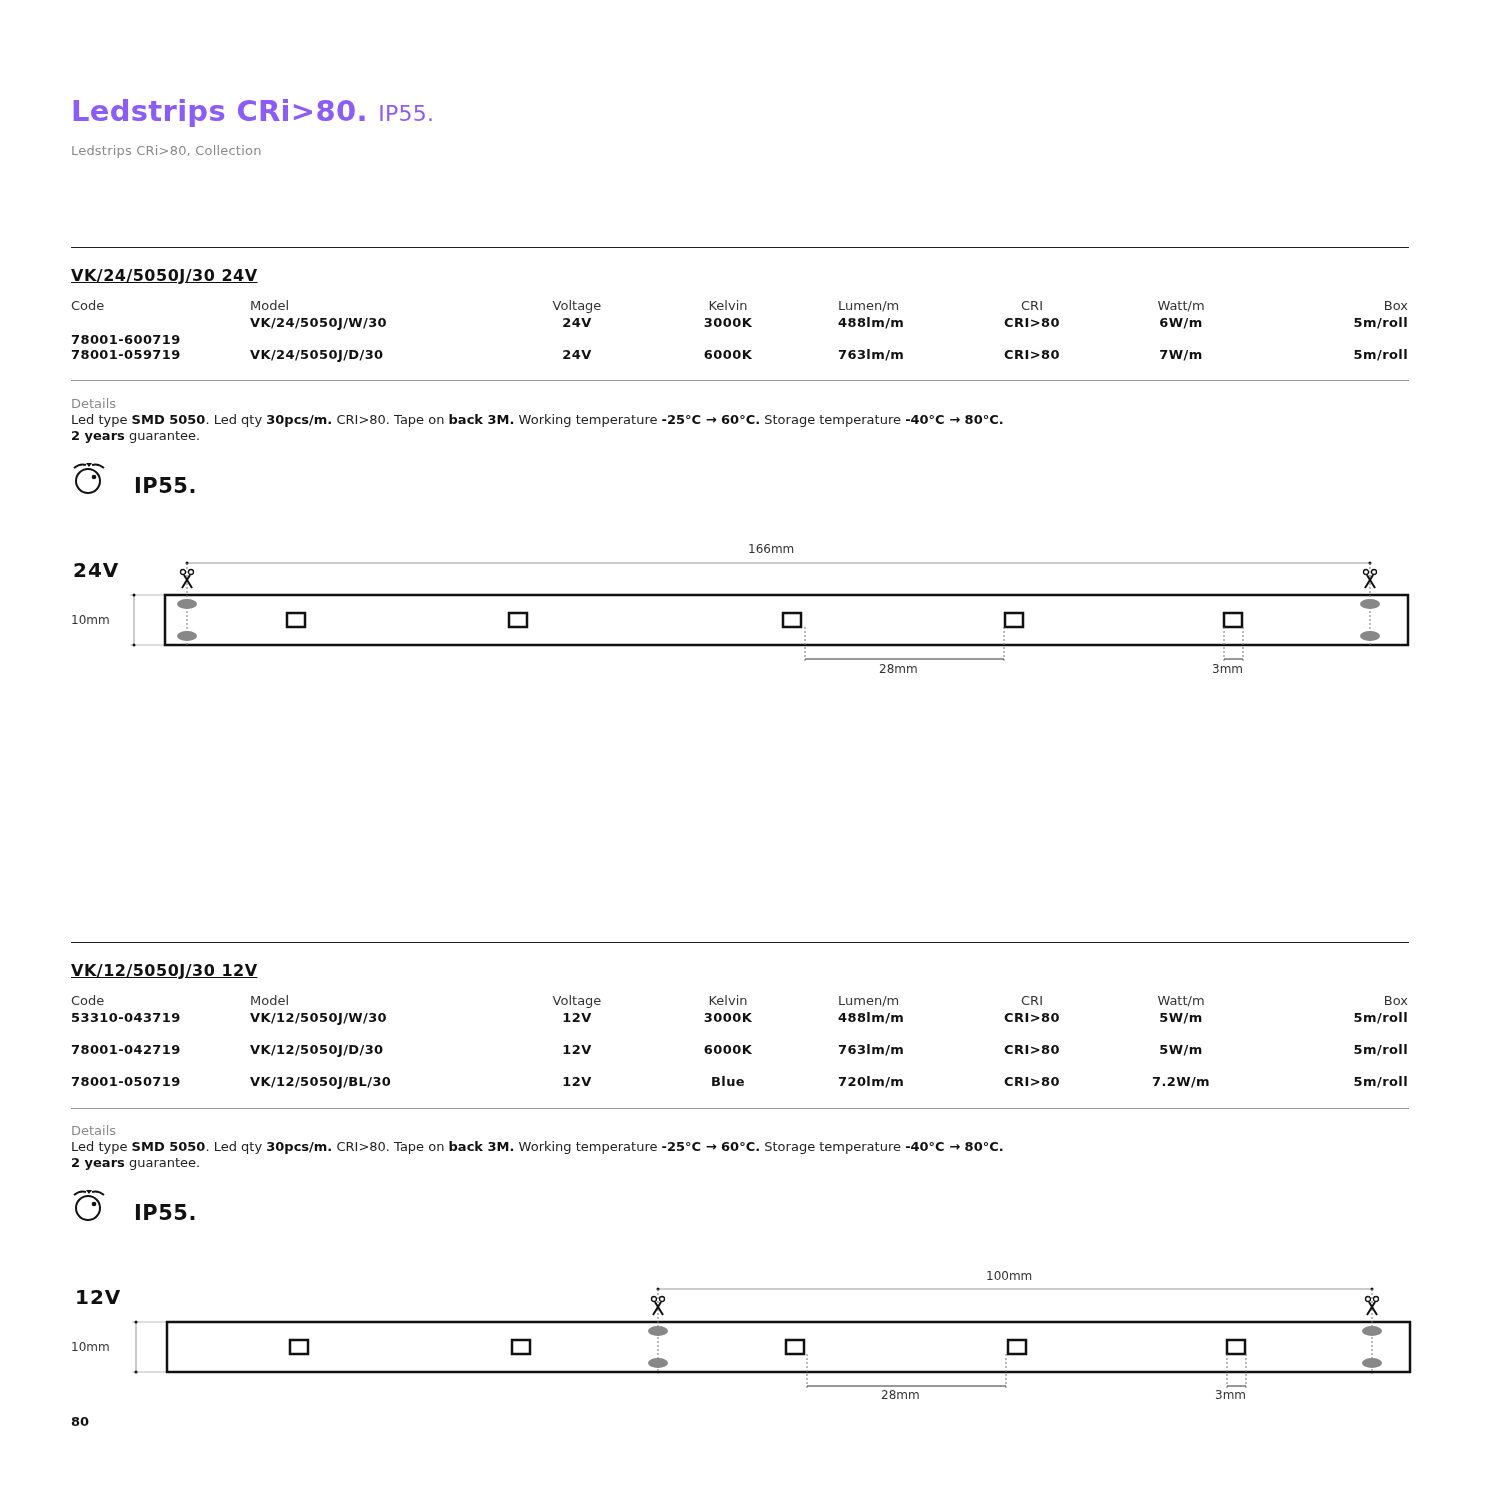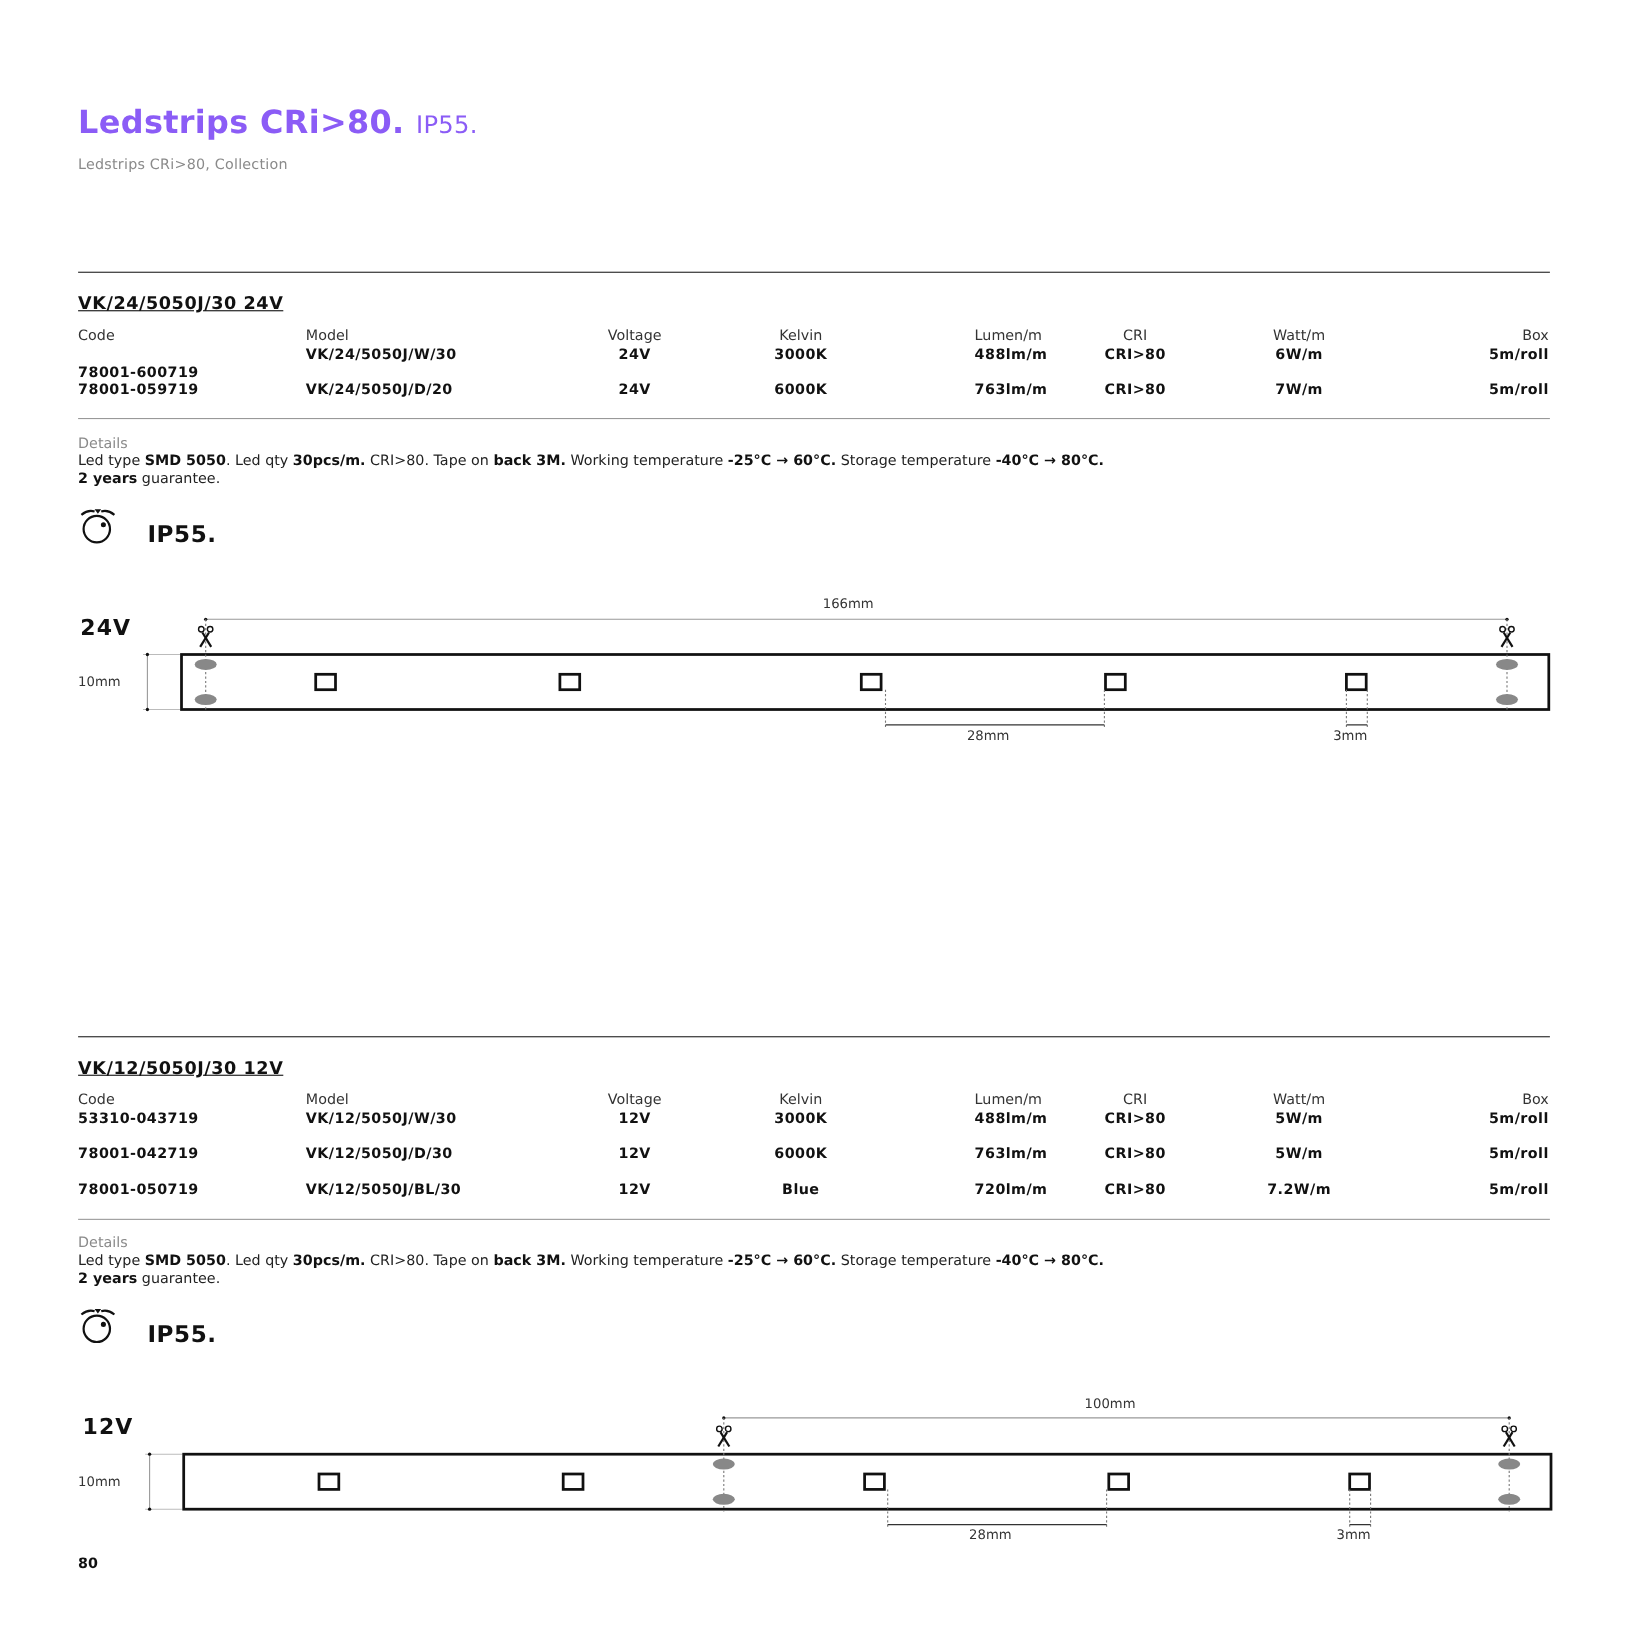--- a/index.html
+++ b/index.html
@@ -8,24 +8,24 @@
   .abs { position:absolute; }
   .title { left:71px; top:94px; font-size:29px; font-weight:bold; letter-spacing:0.3px; color:#8b5cf6; }
   .title .sub { font-weight:normal; font-size:22px; }
   .subtitle { left:71px; top:143px; font-size:13px; color:#8a8a8a; letter-spacing:0.2px; }
   .rule { left:71px; width:1338px; height:1px; background:#222; }
   .rule.light { background:#999; }
   .sect-title { left:71px; font-size:16px; font-weight:bold; text-decoration:underline; letter-spacing:0.5px; }
   .th { font-size:13px; color:#333; }
   .td { font-size:13px; font-weight:bold; color:#111; letter-spacing:0.4px; }
   .c-code { left:71px; }
-  .c-model { left:250px;margin-left:28px; }
+  .c-model { left:250px; }
   .c-volt { left:540px; width:74px; text-align:center; }
   .c-kel { left:690px; width:76px; text-align:center; }
-  .c-lum { left:838px;margin-left:48px; }
+  .c-lum { left:838px; }
   .c-cri { left:996px; width:72px; text-align:center; }
   .c-watt { left:1145px; width:72px; text-align:center; }
   .c-box { right:92px; text-align:right; }
   .details-label { left:71px; font-size:13px; color:#8a8a8a; }
   .details-text { left:71px; font-size:13px; line-height:16px; color:#222; width:1250px; }
   .details-text b { color:#111; }
   .ip-text { left:134px; font-size:21px; font-weight:bold; letter-spacing:0.5px; }
   .volt-label { font-size:20px; font-weight:bold; letter-spacing:1px; }
   .mm-label { font-size:12px; color:#333; }
   .page-num { left:71px; top:1414px; font-size:13px; font-weight:bold; }
@@ -58,21 +58,21 @@
     <div class="abs td c-model" style="top:315px;">VK/24/5050J/W/30</div>
     <div class="abs td c-volt" style="top:315px;">24V</div>
     <div class="abs td c-kel" style="top:315px;">3000K</div>
     <div class="abs td c-lum" style="top:315px;">488lm/m</div>
     <div class="abs td c-cri" style="top:315px;">CRI&gt;80</div>
     <div class="abs td c-watt" style="top:315px;">6W/m</div>
     <div class="abs td c-box" style="top:315px;">5m/roll</div>
   </div>
   <div>
     <div class="abs td c-code" style="top:347px;">78001-059719</div>
-    <div class="abs td c-model" style="top:347px;">VK/24/5050J/D/20</div>
+    <div class="abs td c-model" style="top:347px;">VK/24/5050J/D/30</div>
     <div class="abs td c-volt" style="top:347px;">24V</div>
     <div class="abs td c-kel" style="top:347px;">6000K</div>
     <div class="abs td c-lum" style="top:347px;">763lm/m</div>
     <div class="abs td c-cri" style="top:347px;">CRI&gt;80</div>
     <div class="abs td c-watt" style="top:347px;">7W/m</div>
     <div class="abs td c-box" style="top:347px;">5m/roll</div>
   </div>
 </div>
 <div class="abs rule light" style="top:380px;"></div>
 

